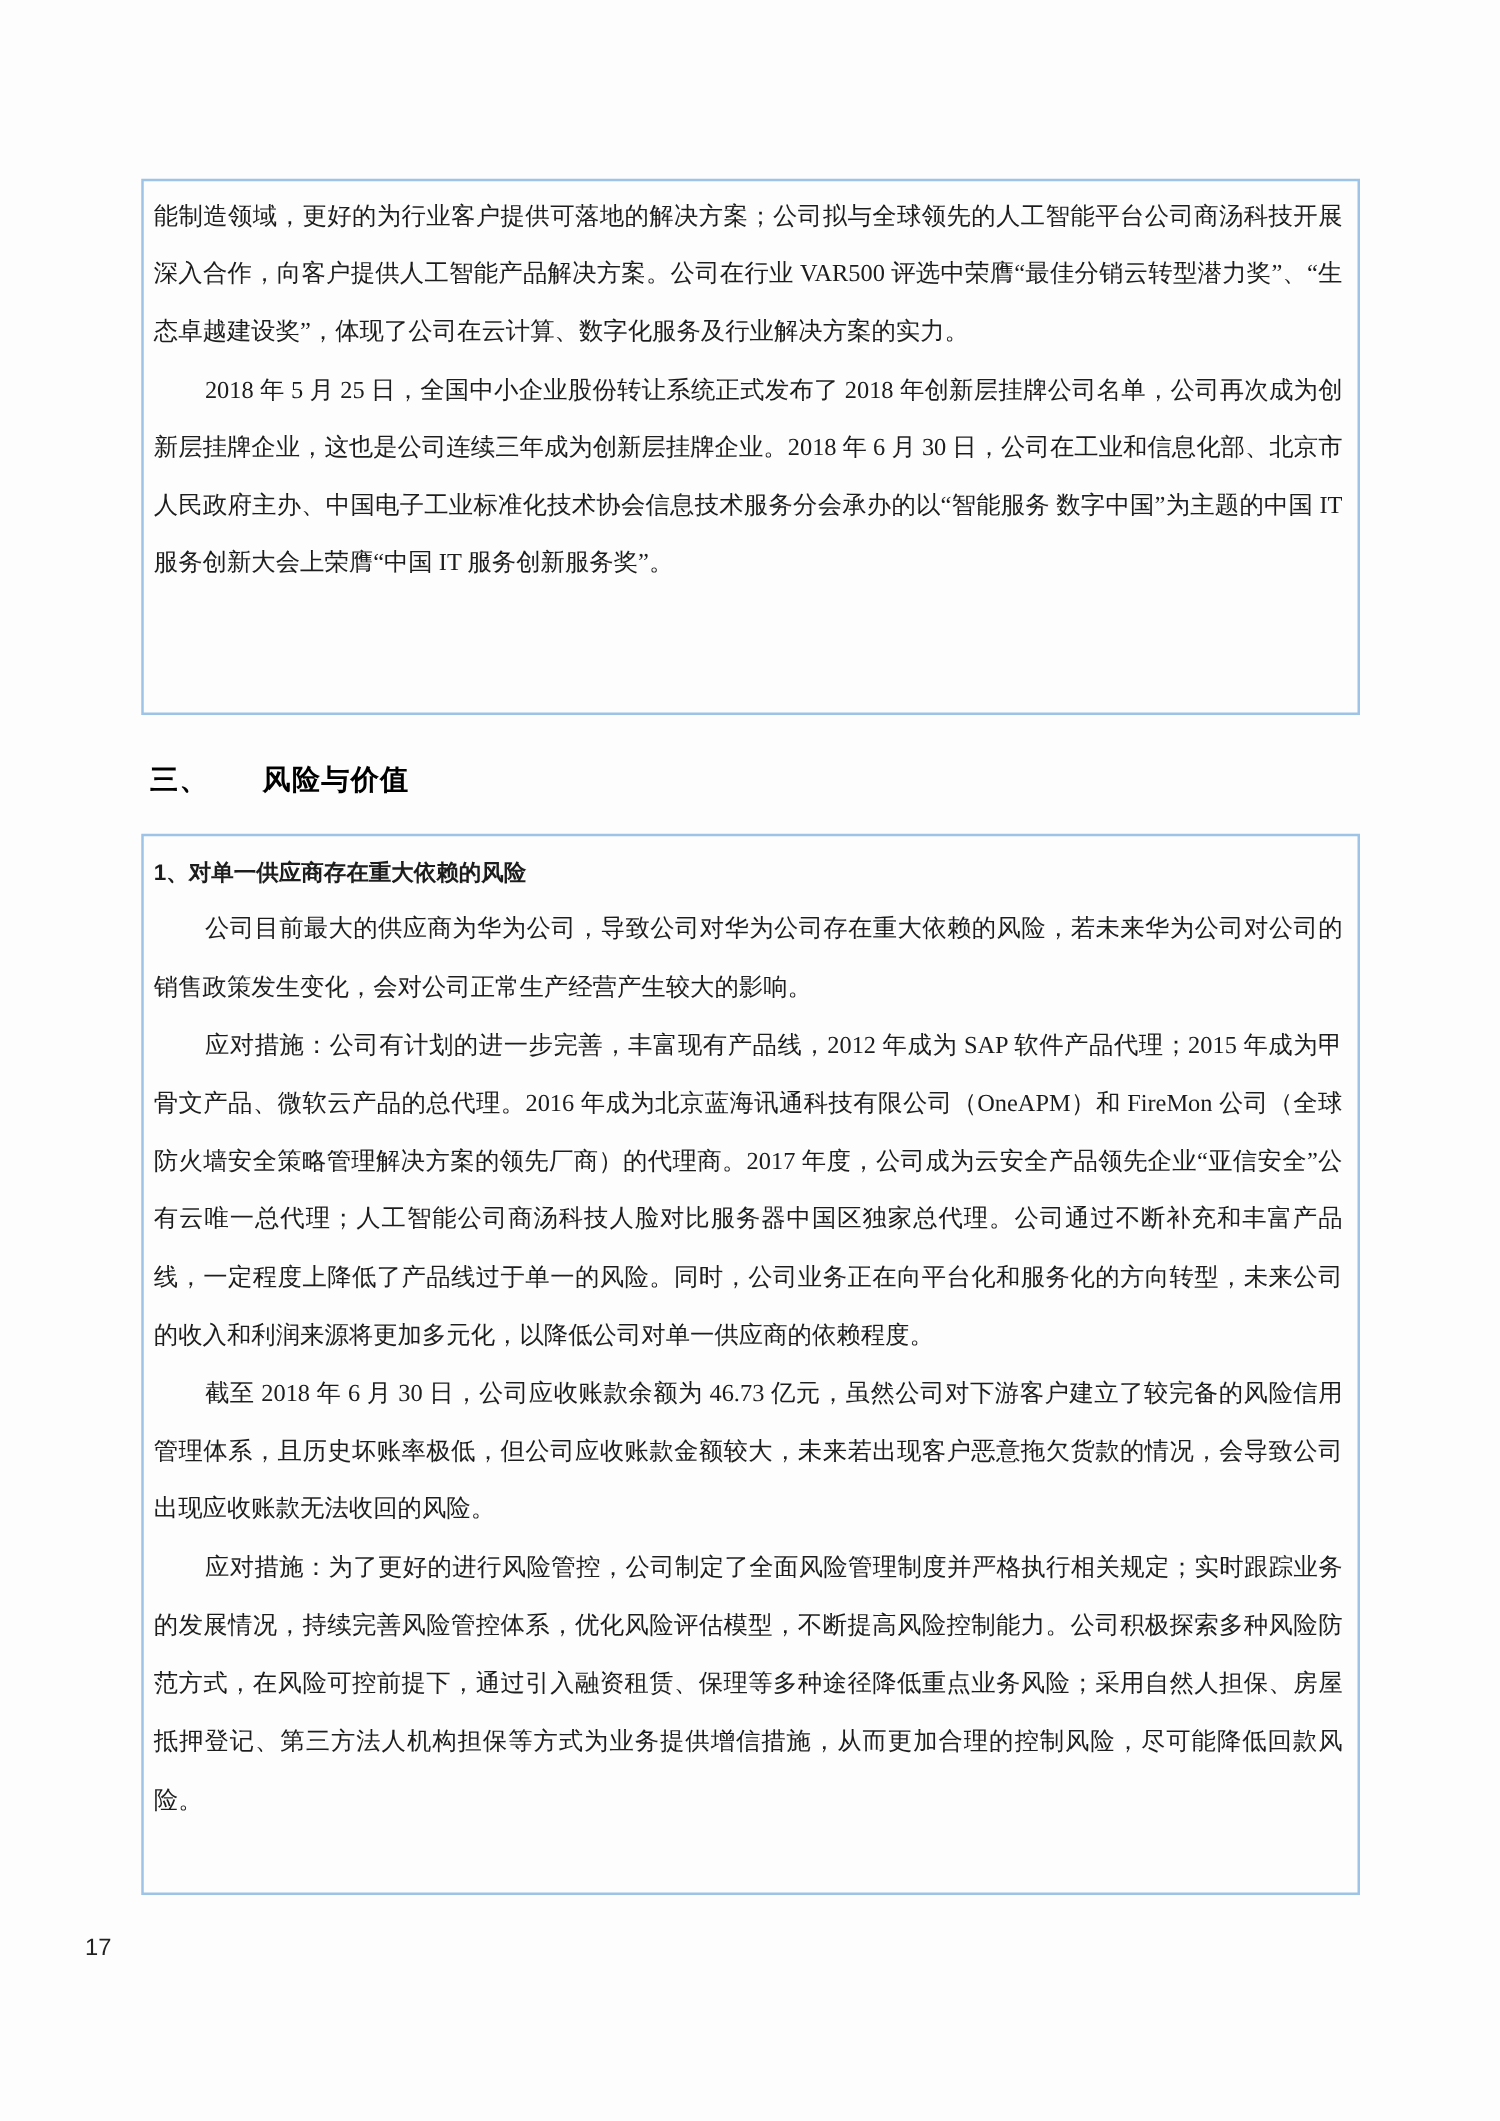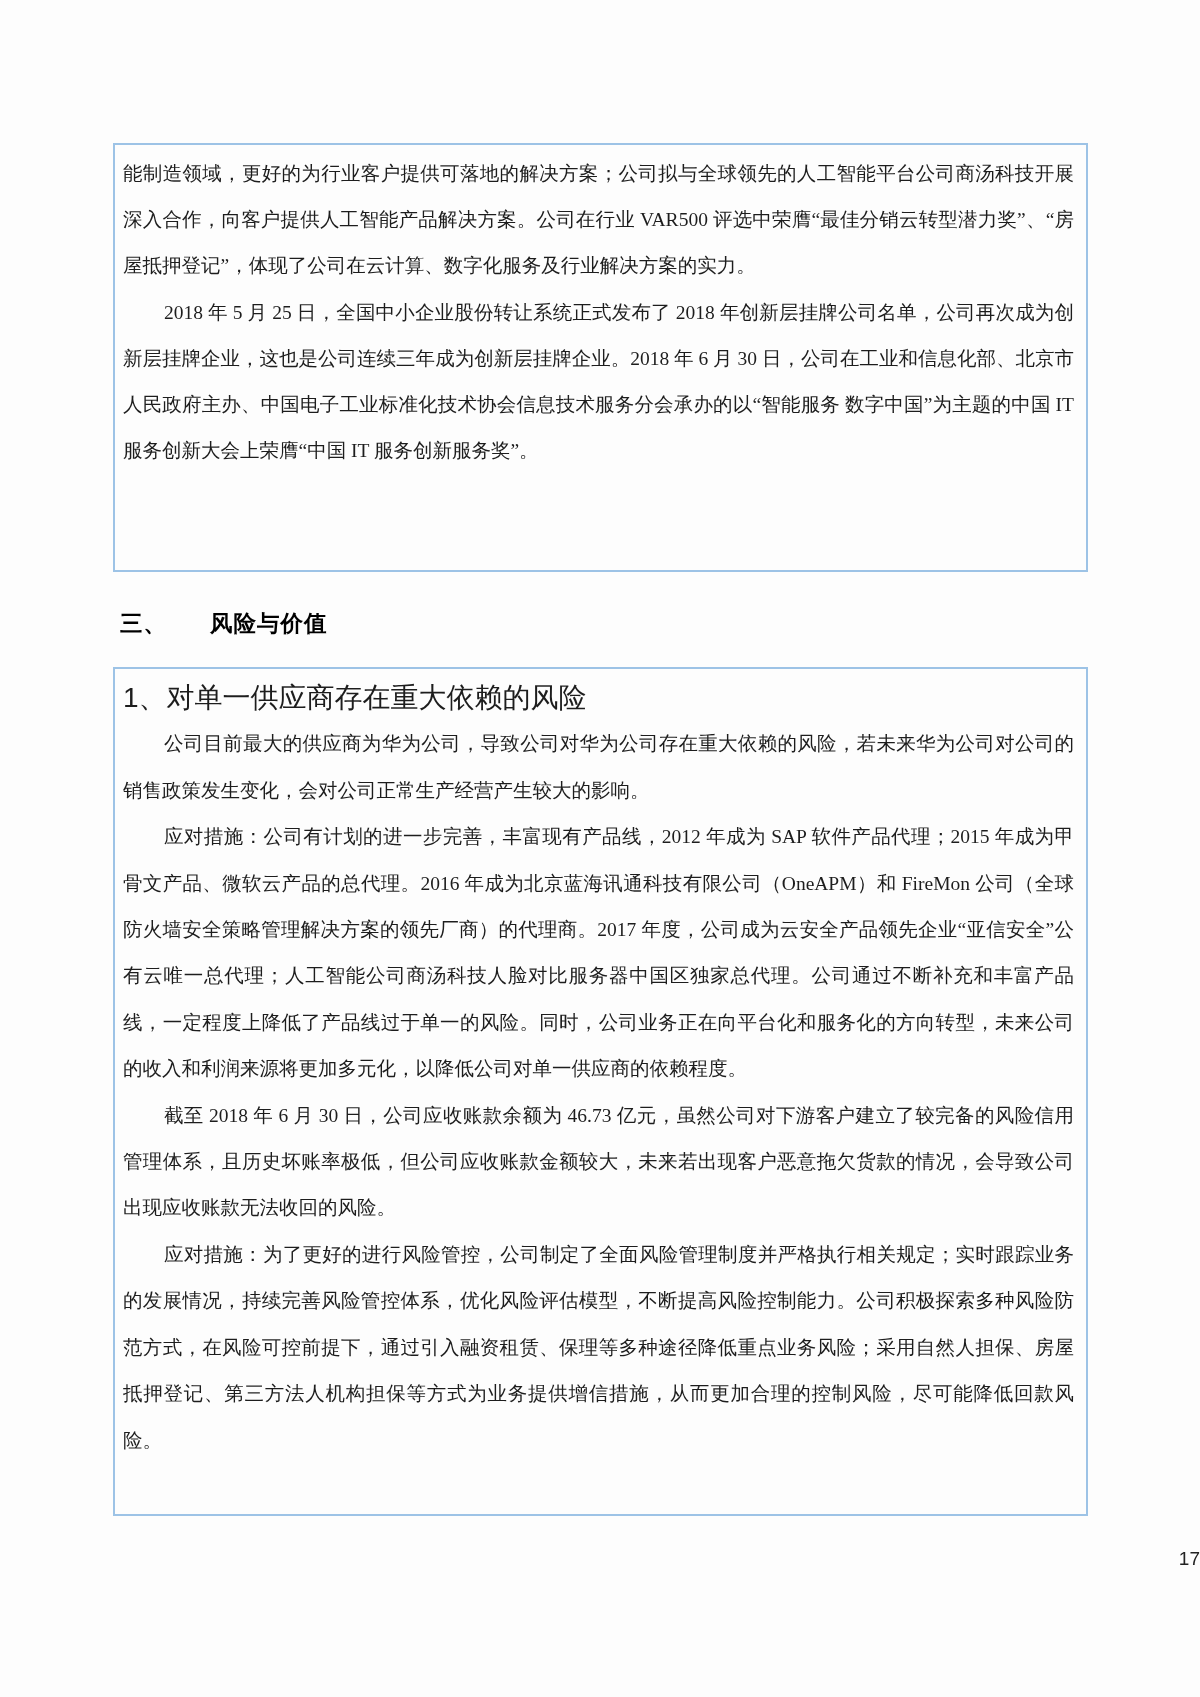--- a/index.html
+++ b/index.html
@@ -44,22 +44,22 @@
 
   .para {
     text-indent: 2.1em;
   }
 
   .para.no-indent {
     text-indent: 0;
   }
 
   .risk-heading {
-    font-weight: normal;
-    font-size: 28px;
+    font-weight: bold;
+    font-size: 18px;
     font-family: "Liberation Sans", "DejaVu Sans", sans-serif;
     text-indent: 0;
   }
 
   .section-heading {
     position: absolute;
     left: 120px;
     top: 608px;
     font-size: 22.5px;
     font-weight: bold;
@@ -72,33 +72,33 @@
     display: inline-block;
     width: 90px;
   }
 
   .page-number {
     position: absolute;
     top: 1548px;
     left: 0;
     right: 0;
     padding-left: 68px;
-    text-align: right;
+    text-align: left;
     font-size: 19px;
     color: #222222;
     font-family: "Liberation Sans", "DejaVu Sans", sans-serif;
   }
 </style>
 </head>
 <body>
 
 <div class="page">
 
   <section class="text-box box1" style="border-color: rgb(157, 195, 230);">
-    <p class="para no-indent">能制造领域，更好的为行业客户提供可落地的解决方案；公司拟与全球领先的人工智能平台公司商汤科技开展深入合作，向客户提供人工智能产品解决方案。公司在行业 VAR500 评选中荣膺“最佳分销云转型潜力奖”、“房屋抵押登记”，体现了公司在云计算、数字化服务及行业解决方案的实力。</p>
+    <p class="para no-indent">能制造领域，更好的为行业客户提供可落地的解决方案；公司拟与全球领先的人工智能平台公司商汤科技开展深入合作，向客户提供人工智能产品解决方案。公司在行业 VAR500 评选中荣膺“最佳分销云转型潜力奖”、“生态卓越建设奖”，体现了公司在云计算、数字化服务及行业解决方案的实力。</p>
     <p class="para">2018 年 5 月 25 日，全国中小企业股份转让系统正式发布了 2018 年创新层挂牌公司名单，公司再次成为创新层挂牌企业，这也是公司连续三年成为创新层挂牌企业。2018 年 6 月 30 日，公司在工业和信息化部、北京市人民政府主办、中国电子工业标准化技术协会信息技术服务分会承办的以“智能服务 数字中国”为主题的中国 IT 服务创新大会上荣膺“中国 IT 服务创新服务奖”。</p>
   </section>
 
   <h2 class="section-heading">
     <span class="numeral">三、</span><span class="title">风险与价值</span>
   </h2>
 
   <section class="text-box box2" style="border-color: rgb(157, 195, 230);">
     <p class="risk-heading">1、对单一供应商存在重大依赖的风险</p>
     <p class="para">公司目前最大的供应商为华为公司，导致公司对华为公司存在重大依赖的风险，若未来华为公司对公司的销售政策发生变化，会对公司正常生产经营产生较大的影响。</p>

